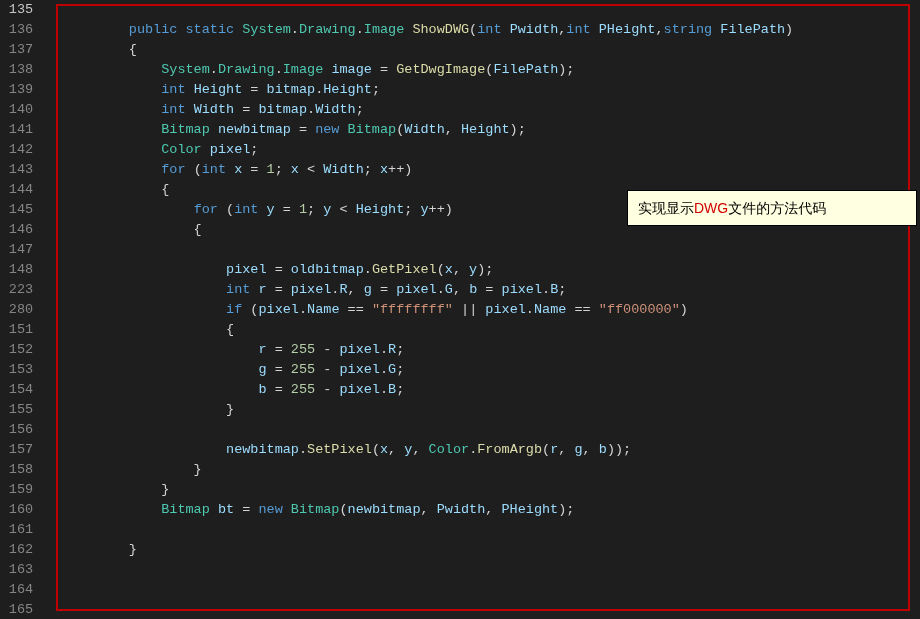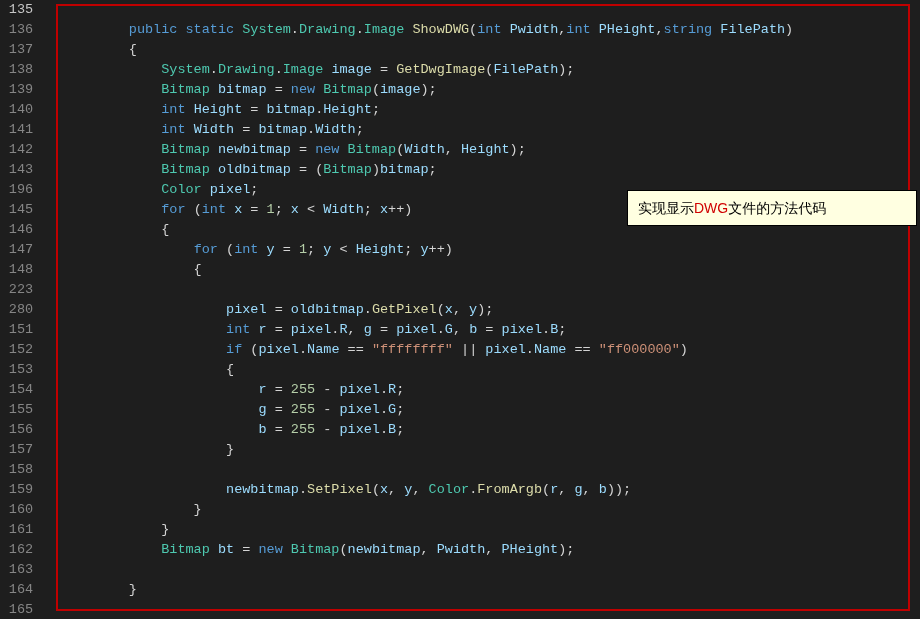--- a/index.html
+++ b/index.html
@@ -83,21 +83,21 @@
   <div class="gutter" id="gutter">
       <div class="ln">135</div>
       <div class="ln">136</div>
       <div class="ln">137</div>
       <div class="ln">138</div>
       <div class="ln">139</div>
       <div class="ln">140</div>
       <div class="ln">141</div>
       <div class="ln">142</div>
       <div class="ln">143</div>
-      <div class="ln">196</div>
+      <div class="ln">144</div>
       <div class="ln">145</div>
       <div class="ln">146</div>
       <div class="ln">147</div>
       <div class="ln">148</div>
       <div class="ln">223</div>
       <div class="ln">280</div>
       <div class="ln">151</div>
       <div class="ln">152</div>
       <div class="ln">153</div>
       <div class="ln">154</div>
@@ -113,25 +113,23 @@
       <div class="ln">164</div>
       <div class="ln">165</div>
     </div>
   <div class="code-area">
     <div class="red-border"></div>
     <div id="code-lines">
         <div class="code-line"></div>
         <div class="code-line"><span class="tk-plain">        </span><span class="tk-keyword">public static </span><span class="tk-type">System</span><span class="tk-punc">.</span><span class="tk-type">Drawing</span><span class="tk-punc">.</span><span class="tk-type">Image </span><span class="tk-method">ShowDWG</span><span class="tk-punc">(</span><span class="tk-keyword">int </span><span class="tk-ident">Pwidth</span><span class="tk-punc">,</span><span class="tk-keyword">int </span><span class="tk-ident">PHeight</span><span class="tk-punc">,</span><span class="tk-keyword">string </span><span class="tk-ident">FilePath</span><span class="tk-punc">)</span></div>
         <div class="code-line"><span class="tk-plain">        {</span></div>
         <div class="code-line"><span class="tk-plain">            </span><span class="tk-type">System</span><span class="tk-punc">.</span><span class="tk-type">Drawing</span><span class="tk-punc">.</span><span class="tk-type">Image </span><span class="tk-ident">image </span><span class="tk-punc">= </span><span class="tk-method">GetDwgImage</span><span class="tk-punc">(</span><span class="tk-ident">FilePath</span><span class="tk-punc">);</span></div>
-        <div class="code-line"><span class="tk-plain">            </span><span class="tk-type">Bitmap </span><span class="tk-ident">bitmap </span><span class="tk-punc">= </span><span class="tk-keyword">new </span><span class="tk-type">Bitmap</span><span class="tk-punc">(</span><span class="tk-ident">image</span><span class="tk-punc">);</span></div>
         <div class="code-line"><span class="tk-plain">            </span><span class="tk-keyword">int </span><span class="tk-ident">Height </span><span class="tk-punc">= </span><span class="tk-ident">bitmap</span><span class="tk-punc">.</span><span class="tk-ident">Height</span><span class="tk-punc">;</span></div>
         <div class="code-line"><span class="tk-plain">            </span><span class="tk-keyword">int </span><span class="tk-ident">Width </span><span class="tk-punc">= </span><span class="tk-ident">bitmap</span><span class="tk-punc">.</span><span class="tk-ident">Width</span><span class="tk-punc">;</span></div>
         <div class="code-line"><span class="tk-plain">            </span><span class="tk-type">Bitmap </span><span class="tk-ident">newbitmap </span><span class="tk-punc">= </span><span class="tk-keyword">new </span><span class="tk-type">Bitmap</span><span class="tk-punc">(</span><span class="tk-ident">Width</span><span class="tk-punc">, </span><span class="tk-ident">Height</span><span class="tk-punc">);</span></div>
-        <div class="code-line"><span class="tk-plain">            </span><span class="tk-type">Bitmap </span><span class="tk-ident">oldbitmap </span><span class="tk-punc">= (</span><span class="tk-type">Bitmap</span><span class="tk-punc">)</span><span class="tk-ident">bitmap</span><span class="tk-punc">;</span></div>
         <div class="code-line"><span class="tk-plain">            </span><span class="tk-type">Color </span><span class="tk-ident">pixel</span><span class="tk-punc">;</span></div>
         <div class="code-line"><span class="tk-plain">            </span><span class="tk-keyword">for </span><span class="tk-punc">(</span><span class="tk-keyword">int </span><span class="tk-ident">x </span><span class="tk-punc">= </span><span class="tk-number">1</span><span class="tk-punc">; </span><span class="tk-ident">x </span><span class="tk-punc">&lt; </span><span class="tk-ident">Width</span><span class="tk-punc">; </span><span class="tk-ident">x</span><span class="tk-punc">++)</span></div>
         <div class="code-line"><span class="tk-plain">            {</span></div>
         <div class="code-line"><span class="tk-plain">                </span><span class="tk-keyword">for </span><span class="tk-punc">(</span><span class="tk-keyword">int </span><span class="tk-ident">y </span><span class="tk-punc">= </span><span class="tk-number">1</span><span class="tk-punc">; </span><span class="tk-ident">y </span><span class="tk-punc">&lt; </span><span class="tk-ident">Height</span><span class="tk-punc">; </span><span class="tk-ident">y</span><span class="tk-punc">++)</span></div>
         <div class="code-line"><span class="tk-plain">                {</span></div>
         <div class="code-line"></div>
         <div class="code-line"><span class="tk-plain">                    </span><span class="tk-ident">pixel </span><span class="tk-punc">= </span><span class="tk-ident">oldbitmap</span><span class="tk-punc">.</span><span class="tk-method">GetPixel</span><span class="tk-punc">(</span><span class="tk-ident">x</span><span class="tk-punc">, </span><span class="tk-ident">y</span><span class="tk-punc">);</span></div>
         <div class="code-line"><span class="tk-plain">                    </span><span class="tk-keyword">int </span><span class="tk-ident">r </span><span class="tk-punc">= </span><span class="tk-ident">pixel</span><span class="tk-punc">.</span><span class="tk-ident">R</span><span class="tk-punc">, </span><span class="tk-ident">g </span><span class="tk-punc">= </span><span class="tk-ident">pixel</span><span class="tk-punc">.</span><span class="tk-ident">G</span><span class="tk-punc">, </span><span class="tk-ident">b </span><span class="tk-punc">= </span><span class="tk-ident">pixel</span><span class="tk-punc">.</span><span class="tk-ident">B</span><span class="tk-punc">;</span></div>
         <div class="code-line"><span class="tk-plain">                    </span><span class="tk-keyword">if </span><span class="tk-punc">(</span><span class="tk-ident">pixel</span><span class="tk-punc">.</span><span class="tk-ident">Name </span><span class="tk-punc">== </span><span class="tk-string">"ffffffff" </span><span class="tk-punc">|| </span><span class="tk-ident">pixel</span><span class="tk-punc">.</span><span class="tk-ident">Name </span><span class="tk-punc">== </span><span class="tk-string">"ff000000"</span><span class="tk-punc">)</span></div>
         <div class="code-line"><span class="tk-plain">                    {</span></div>

